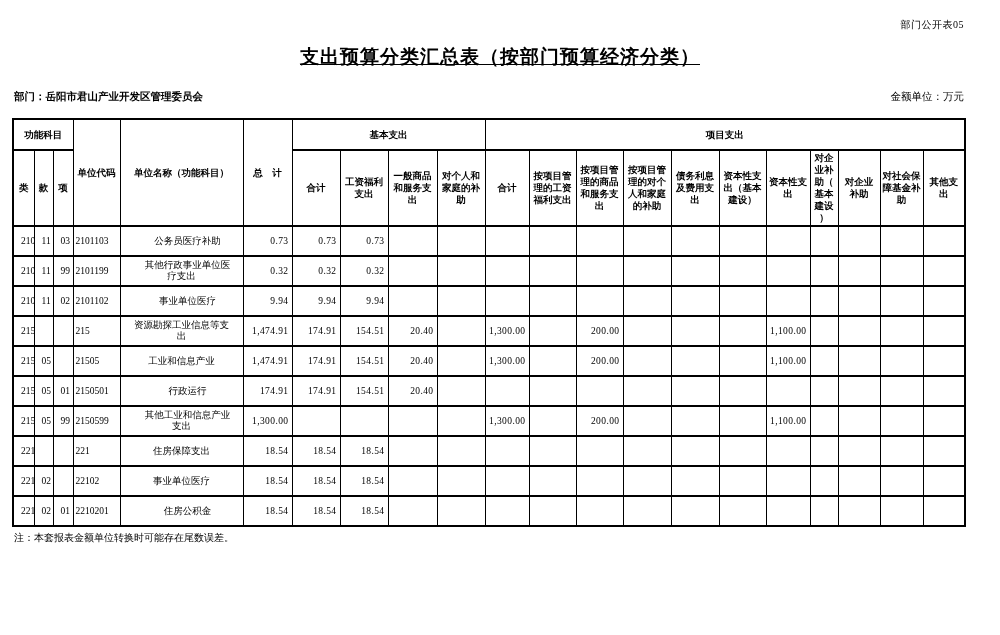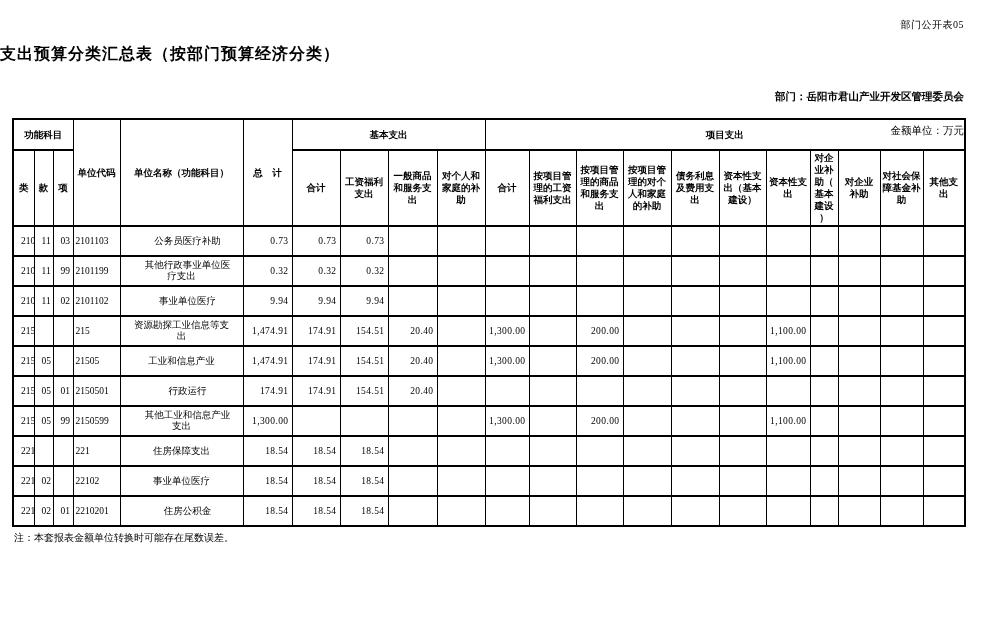--- a/index.html
+++ b/index.html
@@ -9,31 +9,31 @@
     background: #ffffff; color: #000;
     position: relative;
     font-family: "Liberation Serif", "DejaVu Serif", serif;
   }
   .doc-label {
     position: absolute; top: 18px; right: 36px;
     font-size: 10px; letter-spacing: 0.5px; margin-left: 44px;
   }
   .page-title {
     position: absolute; top: 44px; left: 0; width: 100%;
+    text-align: center;
     font-family: "Liberation Sans", "DejaVu Sans", sans-serif;
-    font-weight: bold; font-size: 16px; letter-spacing: 1px;
+    font-weight: bold; font-size: 19px; letter-spacing: 1px; text-decoration: underline;
   }
   .meta-row {
     position: absolute; top: 90px; left: 14px; right: 36px;
     display: flex; justify-content: space-between; align-items: flex-end;
     font-size: 10.5px;
-    flex-direction: column;
   }
   .dept-label { font-weight: bold; }
-  .unit-label { font-weight: normal; margin-top: 20px; }
+  .unit-label { font-weight: normal; }
 
   table.budget {
     position: absolute; left: 12px; top: 118px;
     width: 952px;
     border-collapse: collapse; table-layout: fixed;
     border: 2px solid #000;
   }
   th, td {
     border-left: 1px solid #000; border-right: 1px solid #000;
     border-top: 2px solid #000; border-bottom: 2px solid #000;

